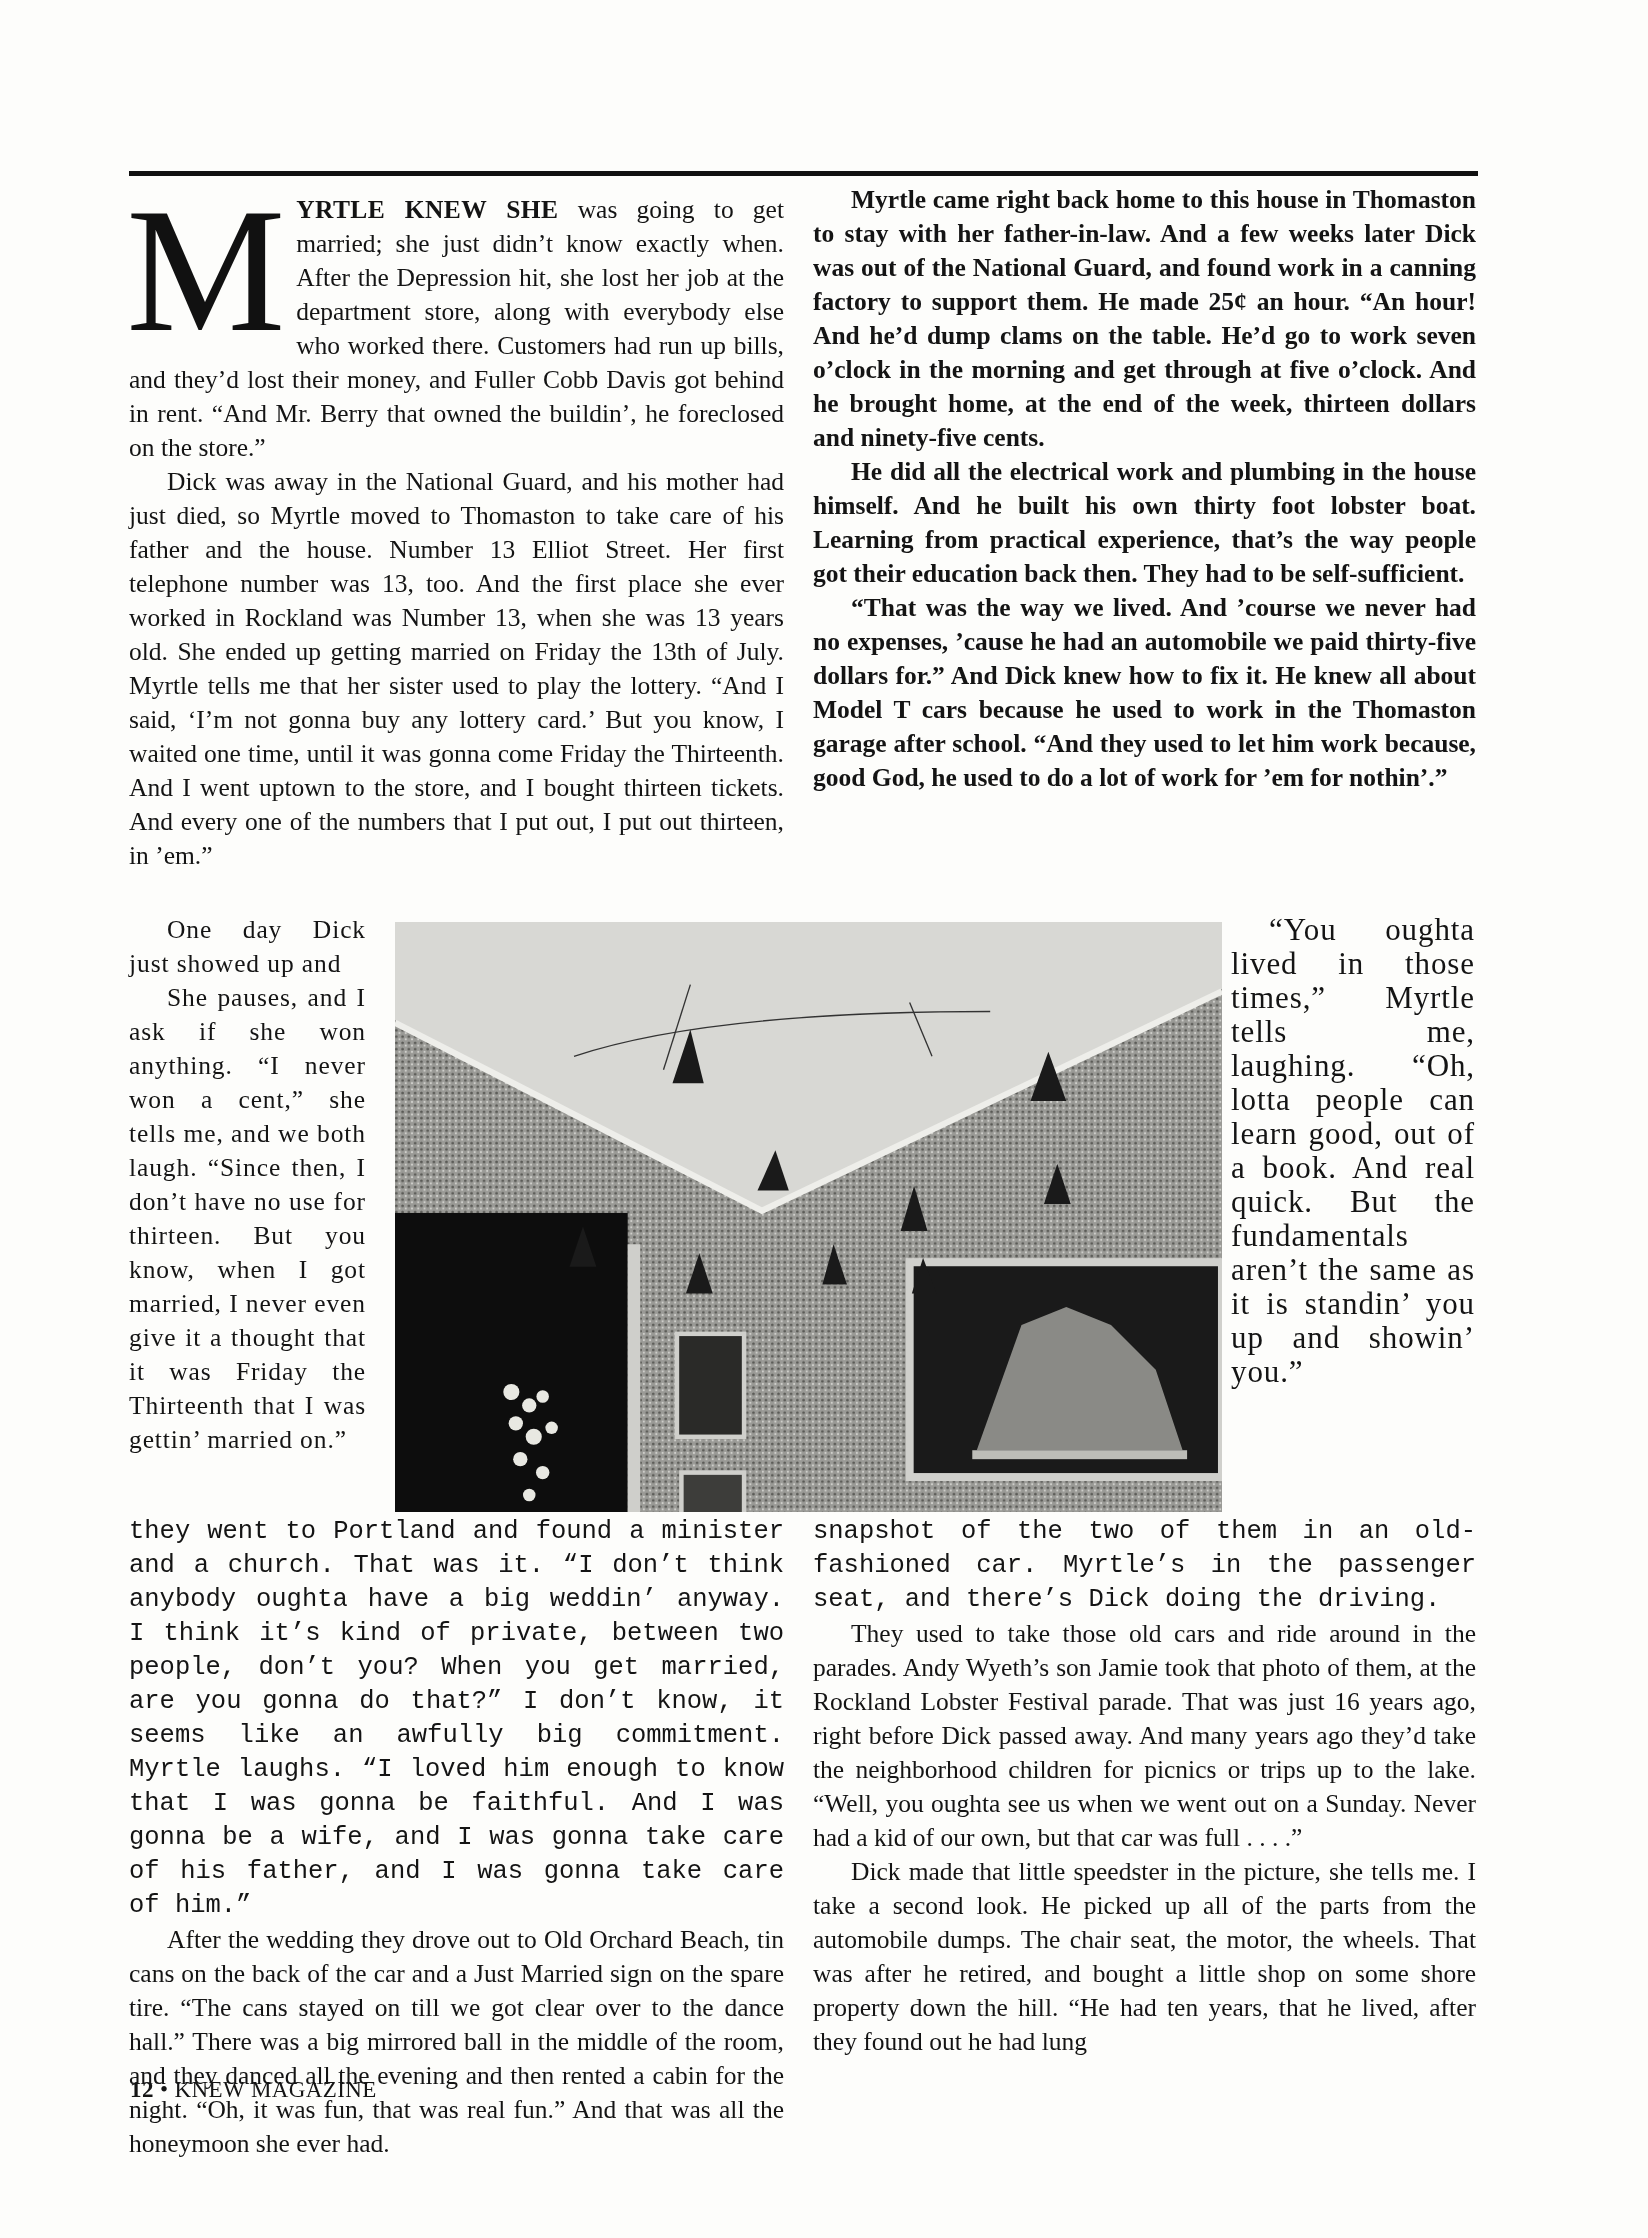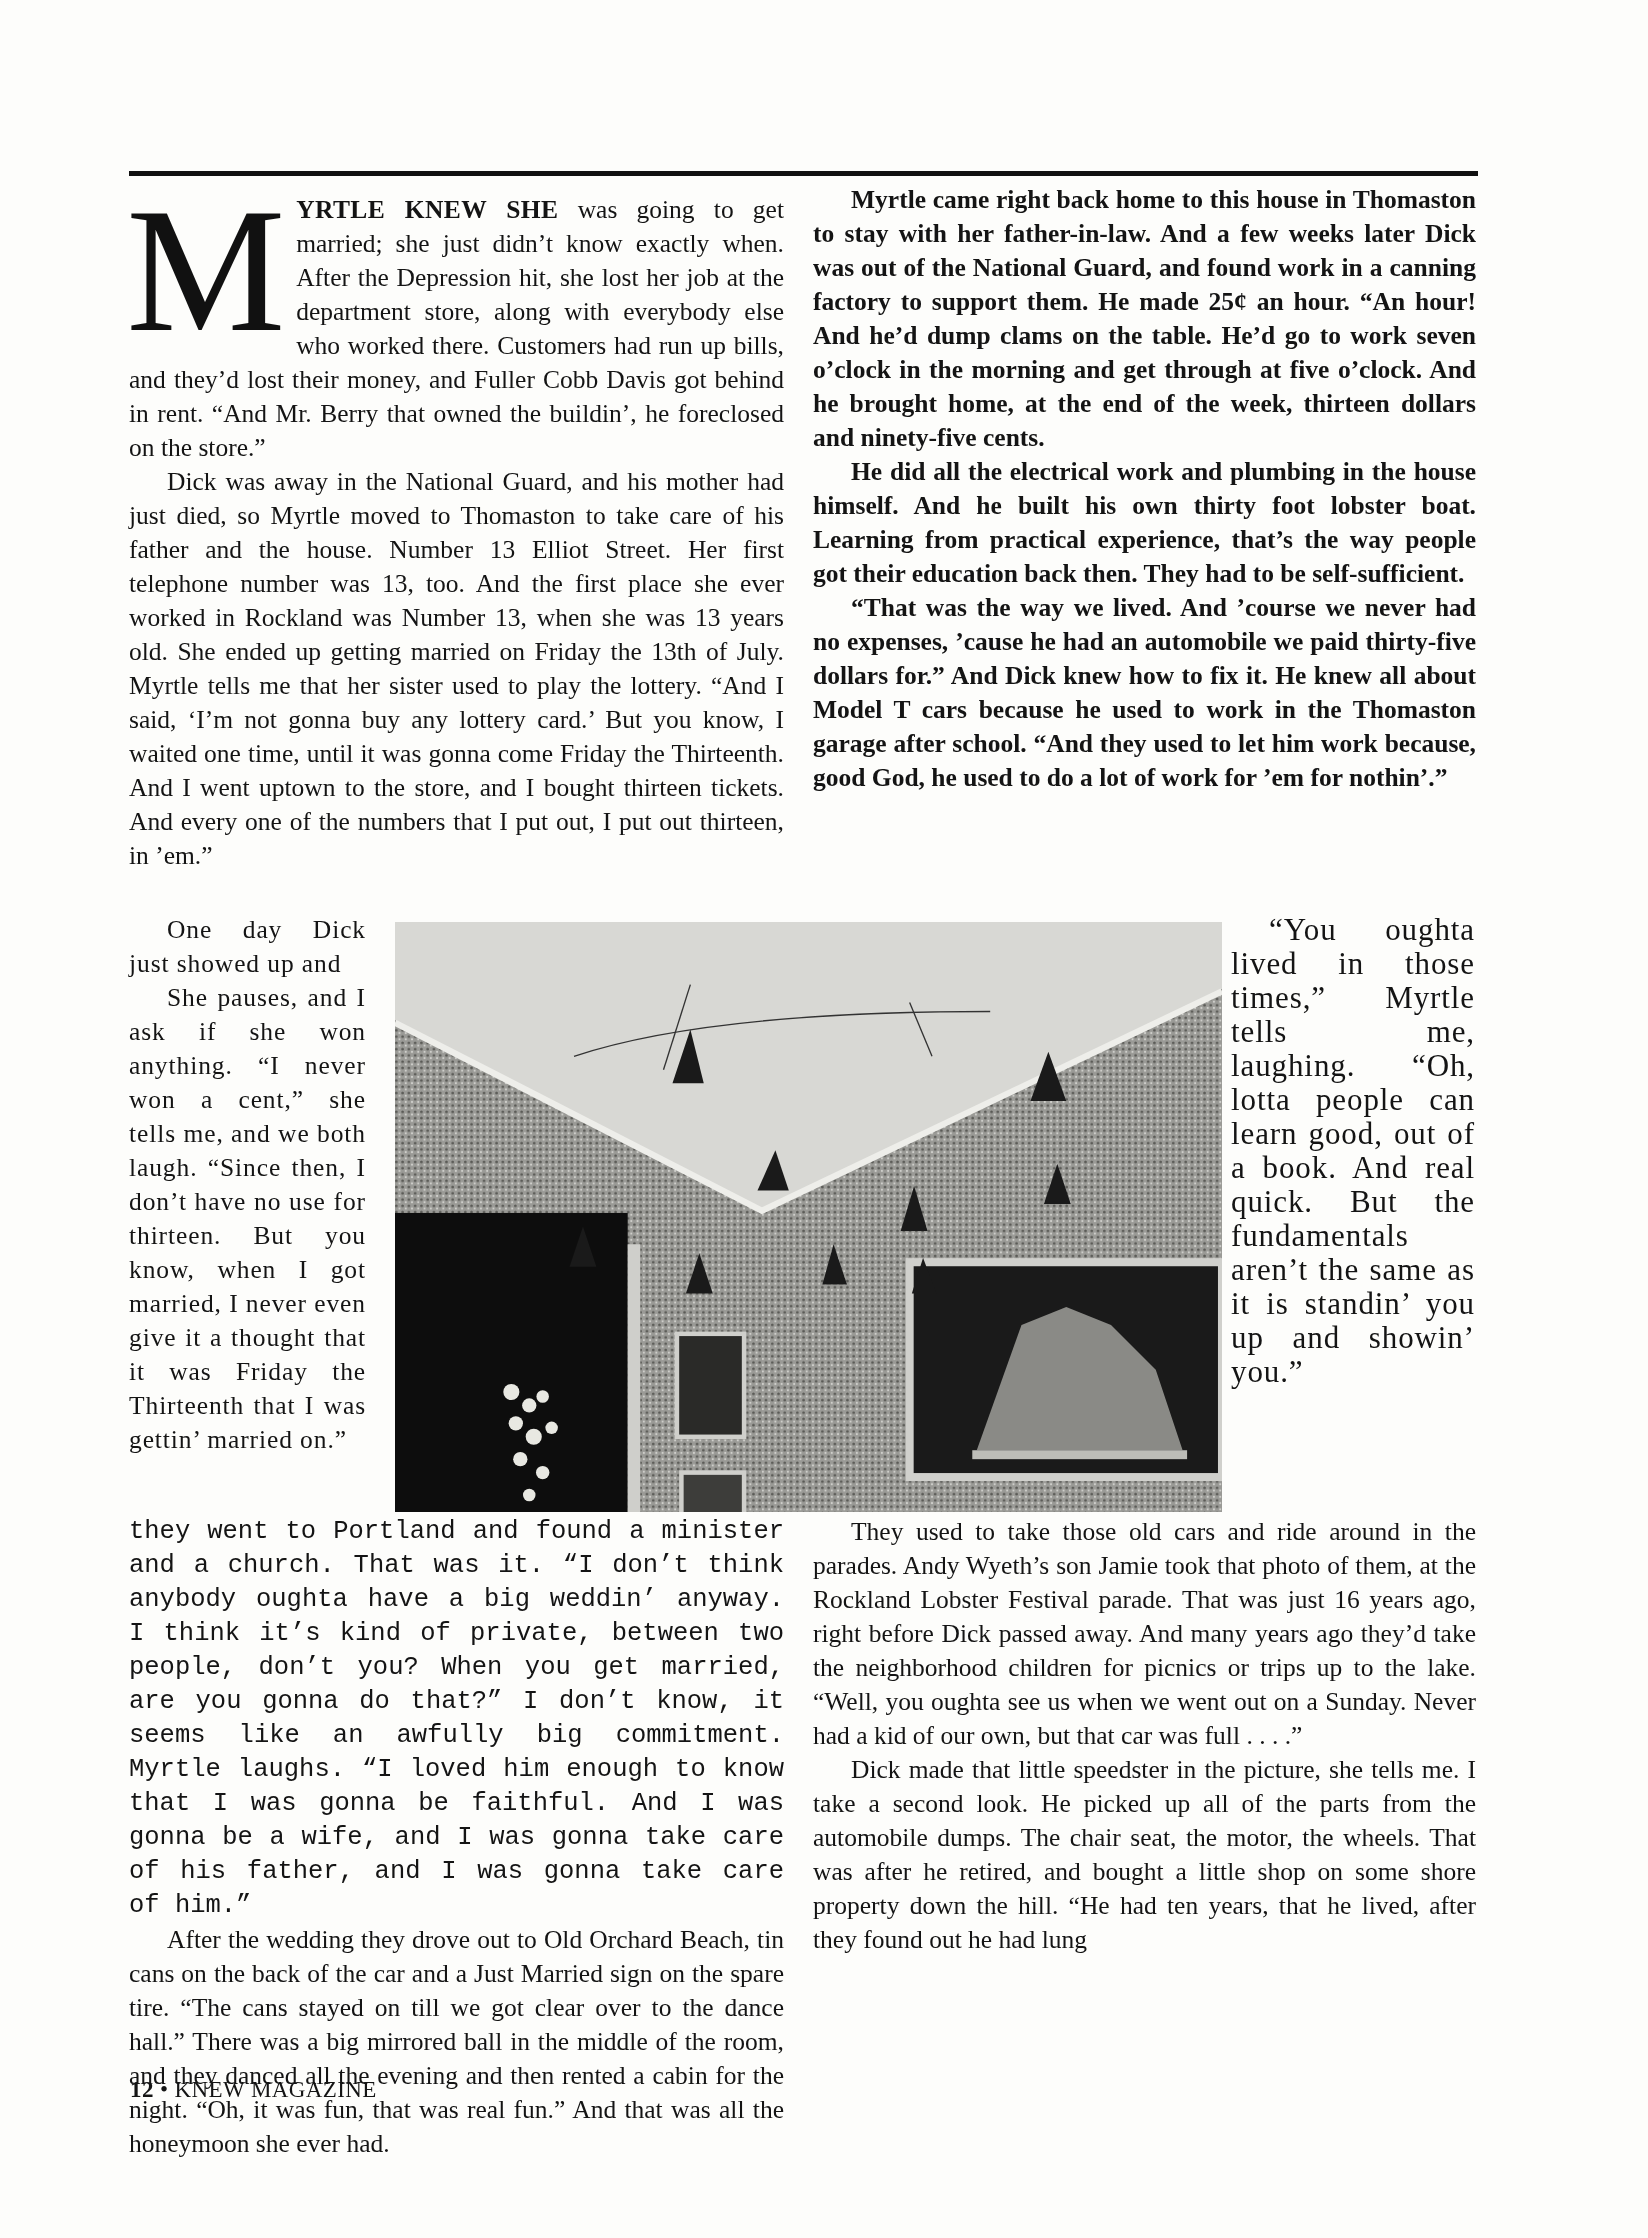--- a/index.html
+++ b/index.html
@@ -109,20 +109,21 @@
 <div class="col" id="col-right-narrow">
   <p class="ind">“You oughta lived in those times,” Myrtle tells me, laughing. “Oh, lotta people can learn good, out of a book. And real quick. But the fundamentals aren’t the same as it is standin’ you up and showin’ you.”</p>
 </div>
 
 <div class="col" id="col-left-bottom">
   <p class="first">they went to Portland and found a minister and a church. That was it. “I don’t think anybody oughta have a big weddin’ anyway. I think it’s kind of private, between two people, don’t you? When you get married, are you gonna do that?” I don’t know, it seems like an awfully big commitment. Myrtle laughs. “I loved him enough to know that I was gonna be faithful. And I was gonna be a wife, and I was gonna take care of his father, and I was gonna take care of him.”</p>
   <p class="ind">After the wedding they drove out to Old Orchard Beach, tin cans on the back of the car and a Just Married sign on the spare tire. “The cans stayed on till we got clear over to the dance hall.” There was a big mirrored ball in the middle of the room, and they danced all the evening and then rented a cabin for the night. “Oh, it was fun, that was real fun.” And that was all the honeymoon she ever had.</p>
 </div>
 
 <div class="col" id="col-right-bottom">
+  <p class="first">snapshot of the two of them in an old-fashioned car. Myrtle’s in the passenger seat, and there’s Dick doing the driving.</p>
   <p class="ind">They used to take those old cars and ride around in the parades. Andy Wyeth’s son Jamie took that photo of them, at the Rockland Lobster Festival parade. That was just 16 years ago, right before Dick passed away. And many years ago they’d take the neighborhood children for picnics or trips up to the lake. “Well, you oughta see us when we went out on a Sunday. Never had a kid of our own, but that car was full . . . .”</p>
   <p class="ind">Dick made that little speedster in the picture, she tells me. I take a second look. He picked up all of the parts from the automobile dumps. The chair seat, the motor, the wheels. That was after he retired, and bought a little shop on some shore property down the hill. “He had ten years, that he lived, after they found out he had lung</p>
 </div>
 
 <div class="footer">
   <span class="num">12</span>
   <span>•</span>
   <span>KNEW MAGAZINE</span>
 </div>
 

